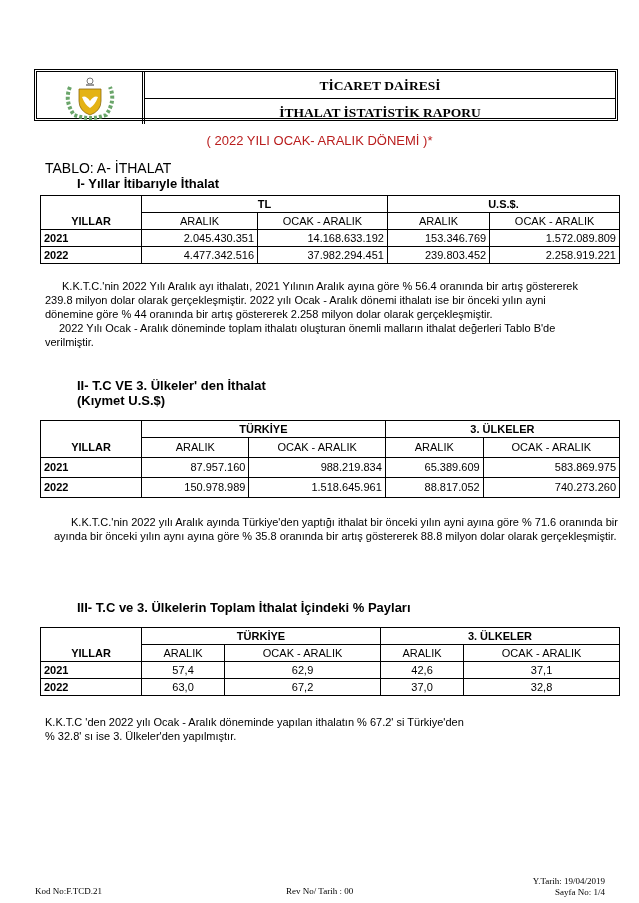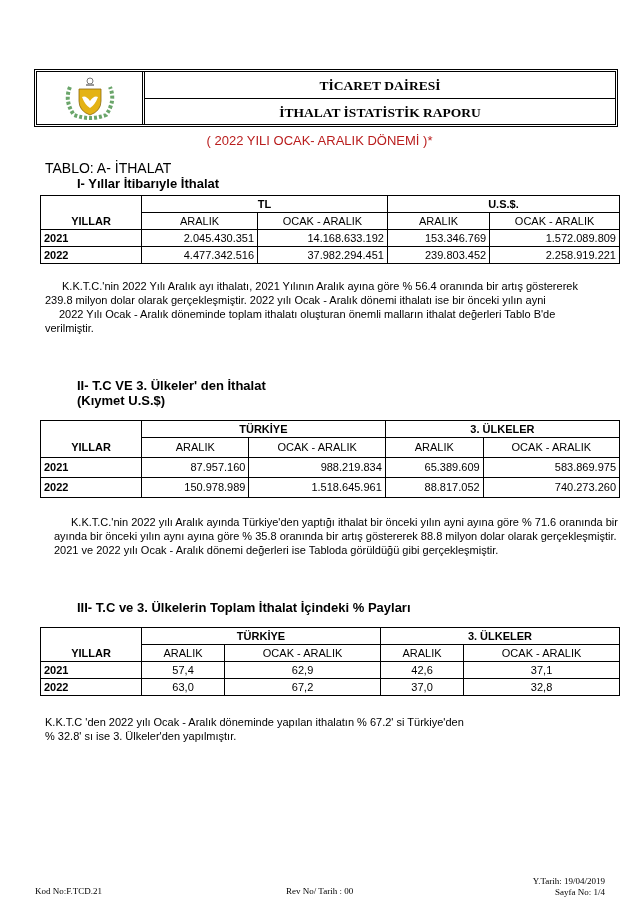--- a/index.html
+++ b/index.html
@@ -1,20 +1,20 @@
 <!DOCTYPE html>
 <html><head>
 <meta charset="utf-8">
 <style>
   html, body { margin: 0; padding: 0; background: #ffffff; }
   body { width: 639px; height: 903px; position: relative; overflow: hidden;
          font-family: "Liberation Sans", sans-serif; color: #000; }
 
   
-  .hdr { position: absolute; left: 34px; top: 69px; width: 584px; height: 58px;
+  .hdr { position: absolute; left: 34px; top: 69px; width: 584px; height: 52px;
          border: 3px double #000; box-sizing: border-box; }
   .hdr-logo { position: absolute; left: 0; top: 0; width: 105px; height: 52px;
               border-right: 3px double #000; display: flex; align-items: center; justify-content: center; }
   .hdr-right { position: absolute; left: 108px; right: 0; top: 0; bottom: 0; }
   .hdr-line1, .hdr-line2 { font-family: "Liberation Serif", serif; font-weight: bold; font-size: 13.5px;
                            text-align: center; height: 26px; line-height: 27px; }
   .hdr-line1 { border-bottom: 1.5px solid #000; }
   .period { position: absolute; left: 0; width: 639px; top: 133px; text-align: center;
             color: #b91c1c; font-size: 13px; }
 
@@ -91,20 +91,21 @@
     <td class="num">37.982.294.451</td>
     <td class="num">239.803.452</td>
     <td class="num">2.258.919.221</td>
   </tr>
 </tbody>
   </table>
 
 <div class="para" style="top:279px;">
   <div><span class="ind"></span><span>K.K.T.C.'nin 2022 Yılı Aralık  ayı  ithalatı,  2021 Yılının Aralık ayına göre % 56.4 oranında bir artış göstererek</span></div>
   <div>239.8 milyon dolar olarak gerçekleşmiştir. 2022 yılı  Ocak - Aralık  dönemi ithalatı ise bir önceki yılın ayni</div>
+  <div>dönemine göre % 44 oranında bir artış  göstererek  2.258 milyon dolar olarak gerçekleşmiştir.</div>
   <div><span class="ind" style="width:14px"></span><span>2022 Yılı Ocak - Aralık  döneminde toplam ithalatı oluşturan önemli malların ithalat değerleri Tablo B'de</span></div>
   <div>verilmiştir.</div>
 </div>
 
 <div class="h2" style="top:378px;">II- T.C VE 3. Ülkeler' den  İthalat</div>
 <div class="h2" style="top:393px;">(Kıymet U.S.$)</div>
 
 <table class="t" style="top:420px;">
   <tbody>
       <tr class="hd1">
@@ -132,21 +133,20 @@
     <td class="num">1.518.645.961</td>
     <td class="num">88.817.052</td>
     <td class="num">740.273.260</td>
   </tr>
 </tbody>
   </table>
 
 <div class="para" style="top:515px; width:575px;margin-left:9px;">
   <div><span class="ind"></span><span>K.K.T.C.'nin 2022 yılı Aralık  ayında Türkiye'den  yaptığı ithalat bir önceki yılın ayni ayına göre % 71.6 oranında bir</span></div>
   <div>ayında bir önceki yılın aynı ayına göre % 35.8 oranında bir artış göstererek  88.8 milyon dolar olarak gerçekleşmiştir.</div>
-  <div>2021 ve 2022 yılı Ocak - Aralık dönemi değerleri ise Tabloda görüldüğü gibi gerçekleşmiştir.</div>
 </div>
 
 <div class="h2" style="top:600px;">III- T.C ve 3. Ülkelerin Toplam İthalat İçindeki % Payları</div>
 
 <table class="t" style="top:627px;">
   <tbody>
       <tr class="hd1">
     <td class="yl"></td>
     <td class="grp" colspan="2">TÜRKİYE</td>
     <td class="grp" colspan="2">3. ÜLKELER</td>

